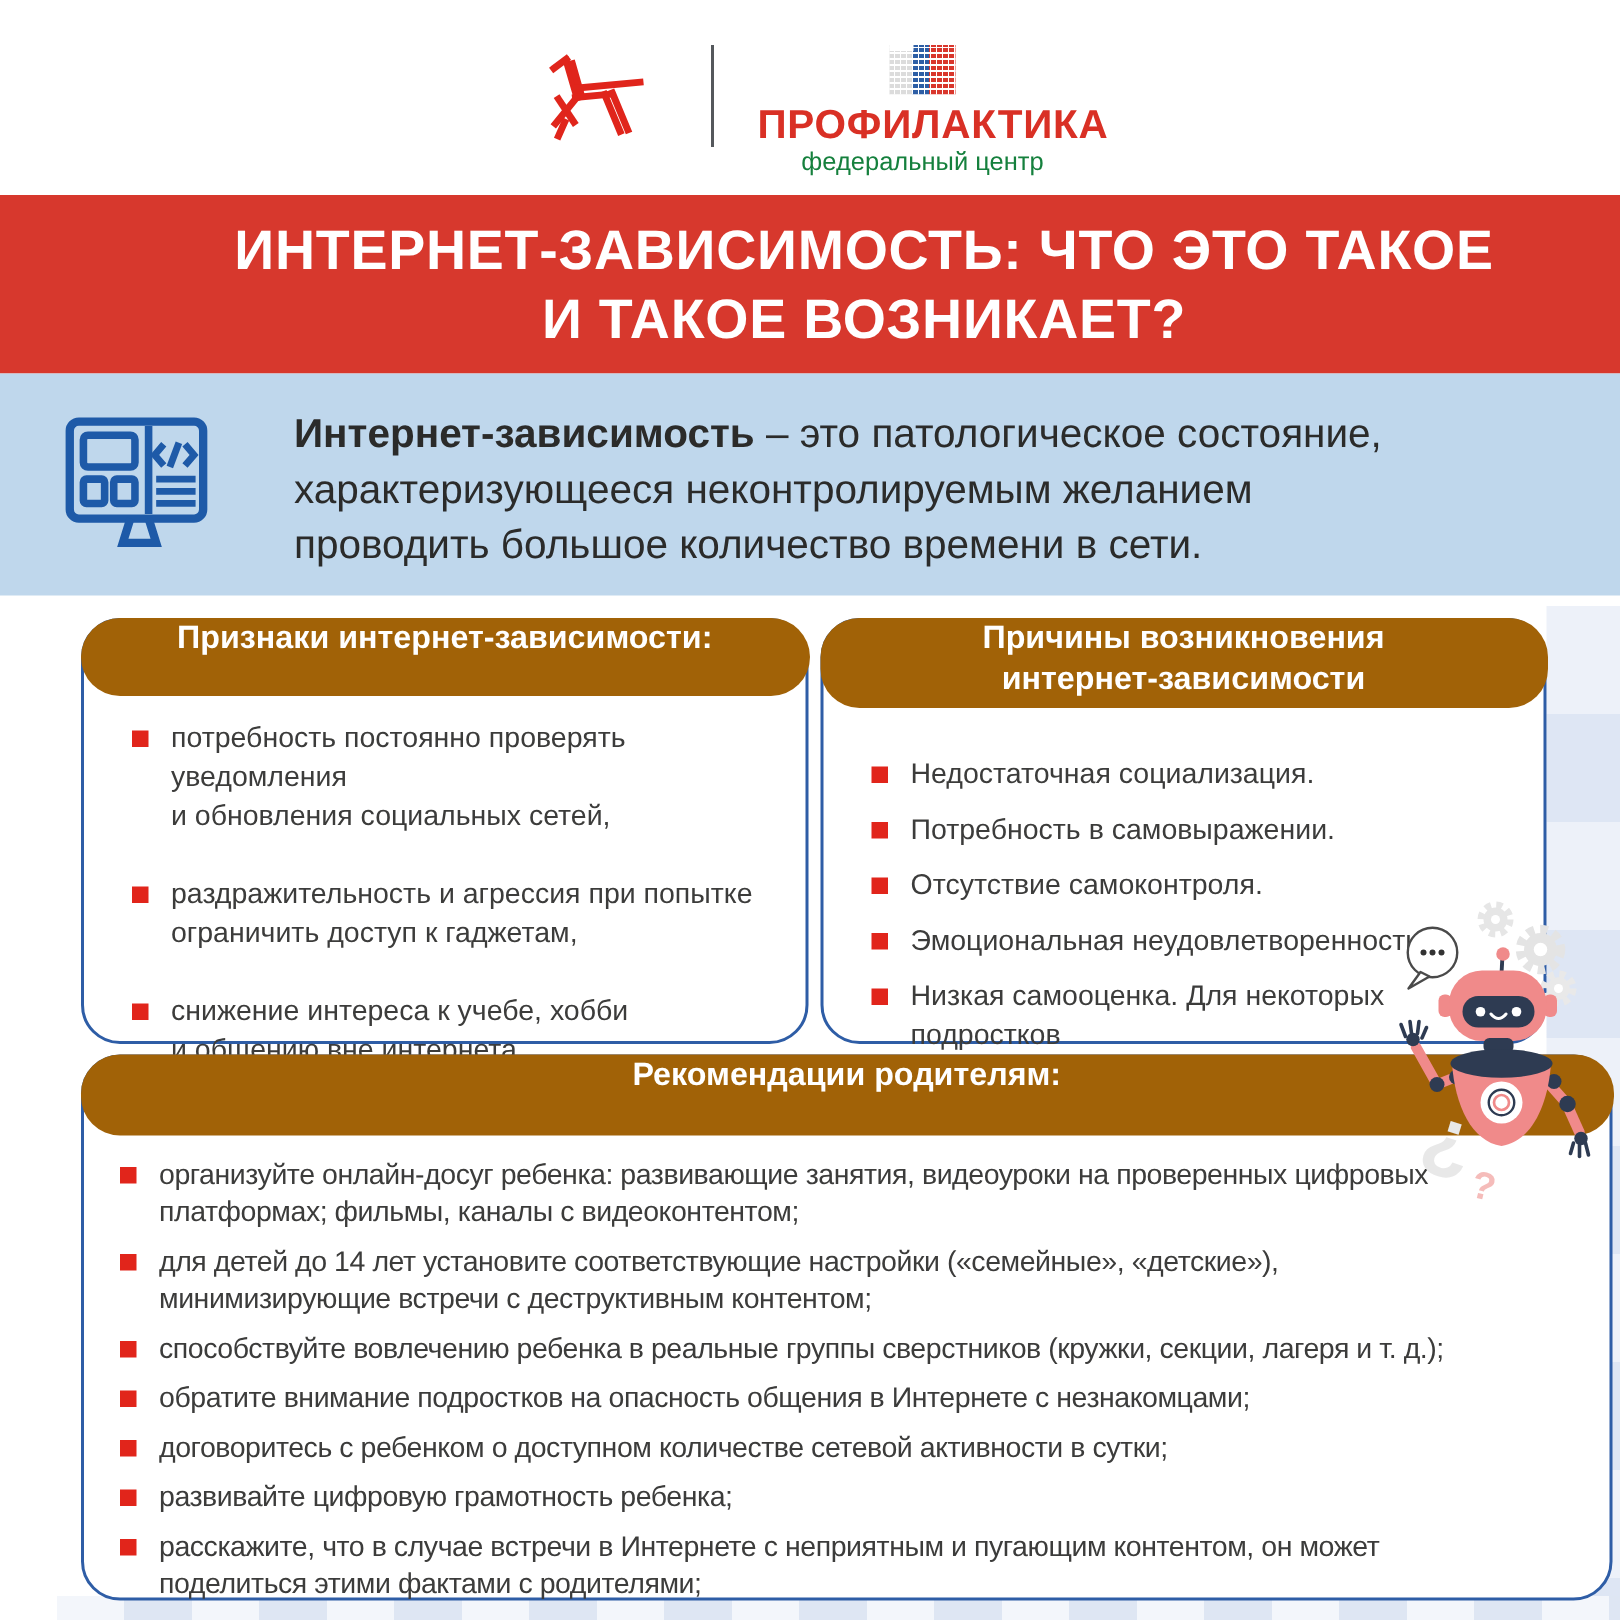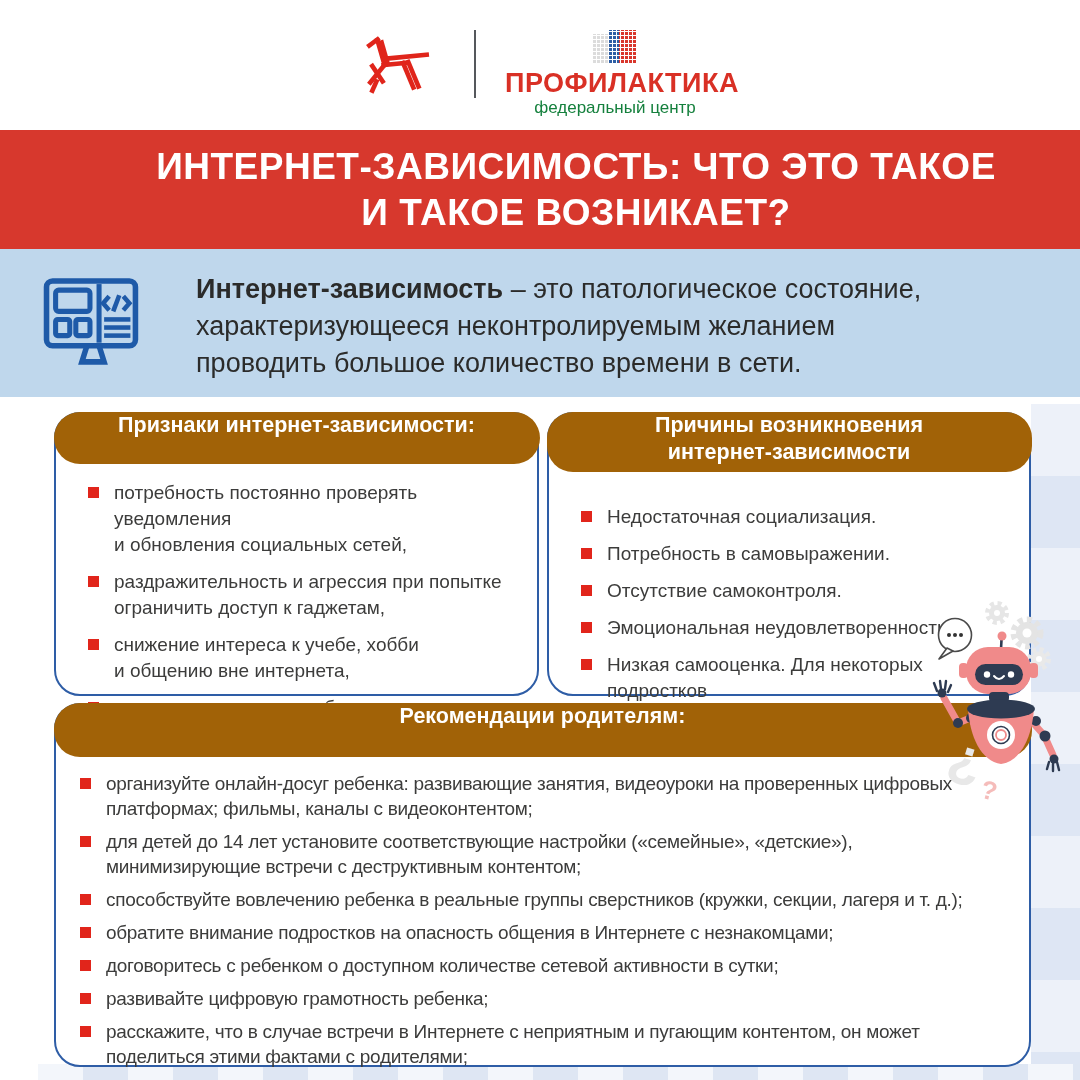--- a/index.html
+++ b/index.html
@@ -45,25 +45,25 @@
   .box{position:absolute;background:#fff;border:2.5px solid #2E5DA6;border-radius:26px;z-index:1;}
   .box-header{position:absolute;top:-2.5px;left:-2.5px;right:-2.5px;background:#a16207;border-radius:26px;
     color:#fff;font-weight:bold;text-align:center;display:flex;flex-direction:column;justify-content:flex-start;}
   .box-header div{font-size:21.5px;line-height:27px;}
   .box ul{list-style:none;margin:0;padding:0;position:absolute;display:flex;flex-direction:column;}
   .box li{display:flex;}
   .bullet{width:11px;height:11px;background:#E1251B;margin:7px 15px 0 0;flex:none;}
   .item-text{font-size:19px;line-height:26px;white-space:pre-line;}
   .box-signs{left:54px;top:412px;width:481px;height:280px;}
   .box-signs .box-header{height:52px;}
-  .box-signs ul{left:32px;top:66px;width:430px;gap:11px;}
+  .box-signs ul{left:32px;top:66px;width:430px;gap:26px;}
   .box-causes{left:547px;top:412px;width:480px;height:280px;}
   .box-causes .box-header{height:60px;}
   .box-causes ul{left:32px;top:74px;width:430px;gap:11px;margin-top:16px;}
-  .box-reco{left:54px;top:703px;width:973px;height:360px;}
+  .box-reco{left:54px;top:703px;width:973px;height:360px;padding-left:44px;}
   .box-reco .box-header{height:54px;}
   .box-reco ul{left:24px;top:66px;width:925px;gap:8px;}
   .box-reco .item-text{font-size:19px;line-height:25px;letter-spacing:-0.3px;}
   
   .robot{position:absolute;left:915px;top:585px;width:180px;height:225px;z-index:5;}
 </style>
 </head>
 <body>
 
 <div class="right-stripe"></div>

